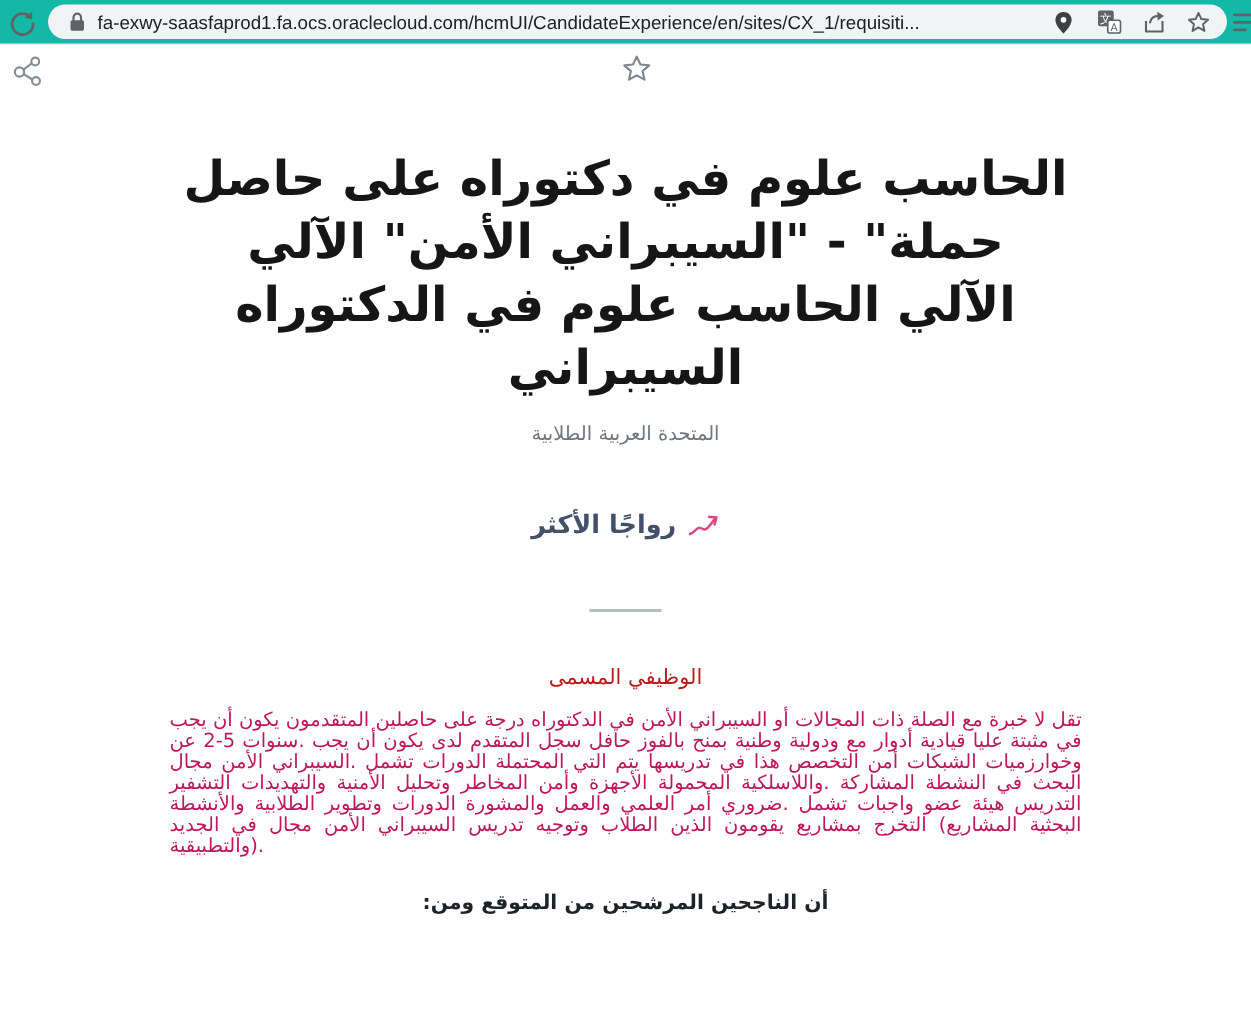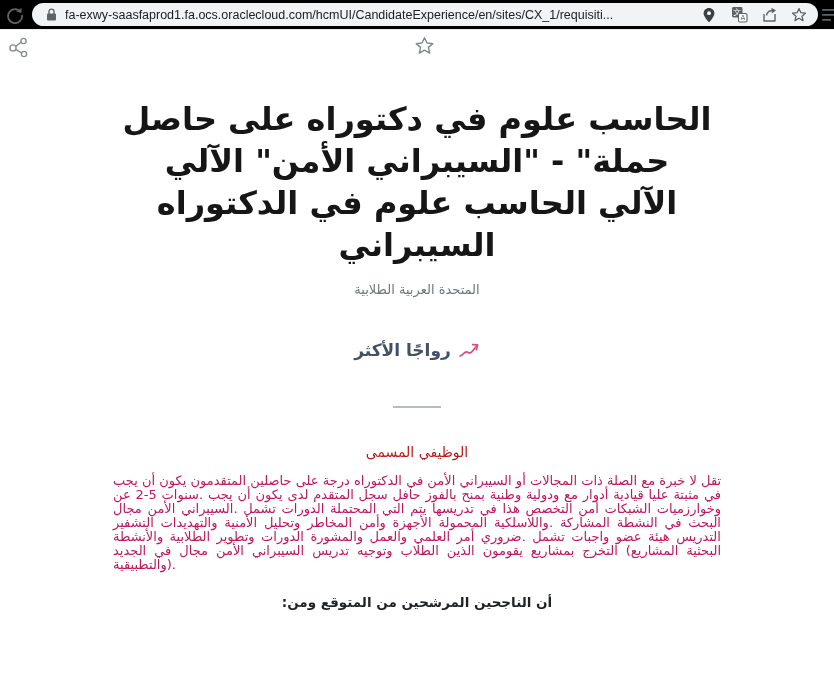--- a/index.html
+++ b/index.html
@@ -2,21 +2,21 @@
 <html lang="ar"><head>
 <meta charset="utf-8">
 <style>
   * { margin:0; padding:0; box-sizing:border-box; }
   html,body { width:834px; height:682px; background:#fff; overflow:hidden; }
   body { font-family:"DejaVu Sans", sans-serif; }
 
   .viewport { position:relative; width:834px; height:682px; background:#fff; overflow:hidden; }
 
   
-  .chrome { position:absolute; top:0; left:0; width:834px; height:30px; background:#000000;
+  .chrome { position:absolute; top:0; left:0; width:834px; height:30px; background:#14b8a6;
             border-bottom:1px solid #ececec; }
   .reload-btn { position:absolute; left:6px; top:4px; width:22px; height:22px; border:none;
                 background:transparent; cursor:pointer; padding:0; }
   .omnibox { position:absolute; left:32px; top:3px; width:786px; height:23px; background:#f1f3f4;
              border-radius:12px; display:flex; align-items:center; padding:0 8px 0 14px; }
   .omnibox .lock { display:inline-flex; margin-right:8px; flex:none; }
   .url-text { flex:1 1 auto; font-family:"Liberation Sans", sans-serif; font-size:12.5px;
               color:#202124; white-space:nowrap; overflow:hidden; direction:ltr; }
   .obx-ic { display:inline-flex; width:22px; height:20px; align-items:center; justify-content:center;
             flex:none; margin-left:8px; background:transparent; border:none; cursor:pointer; padding:0; }

